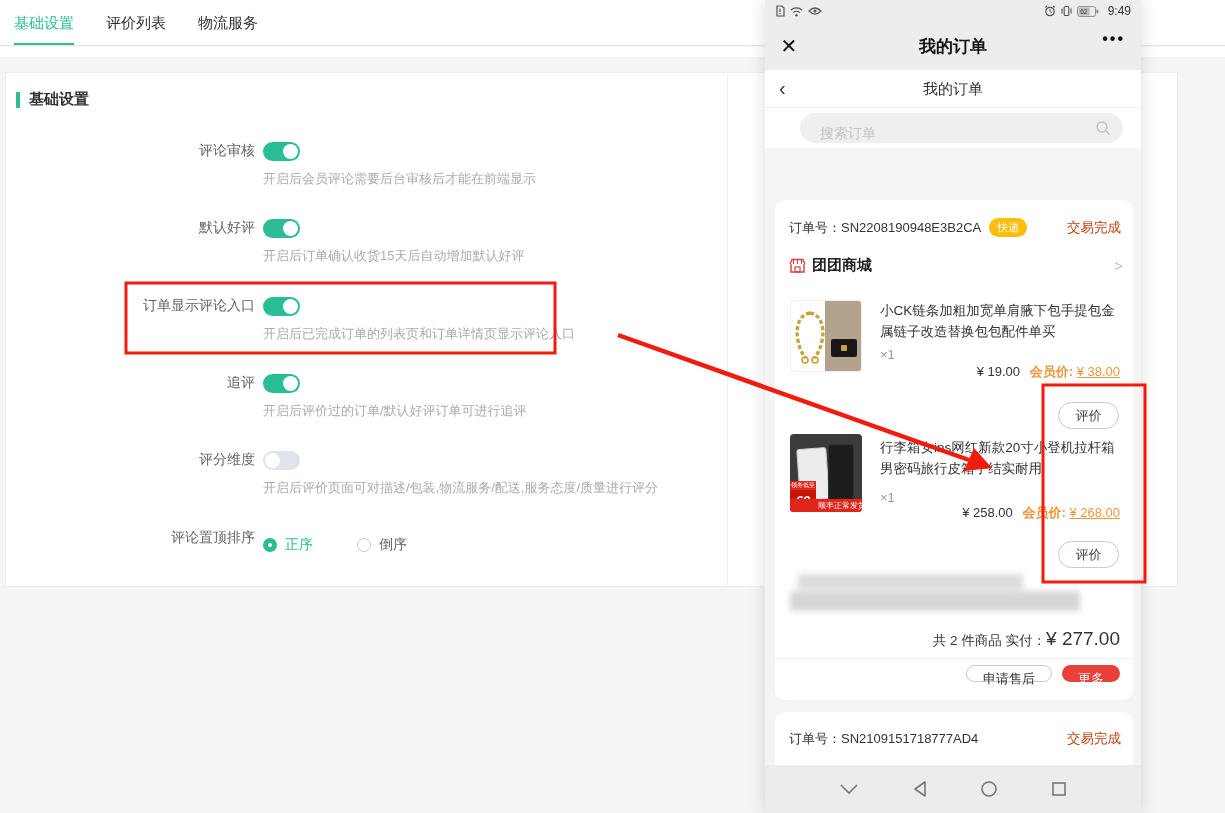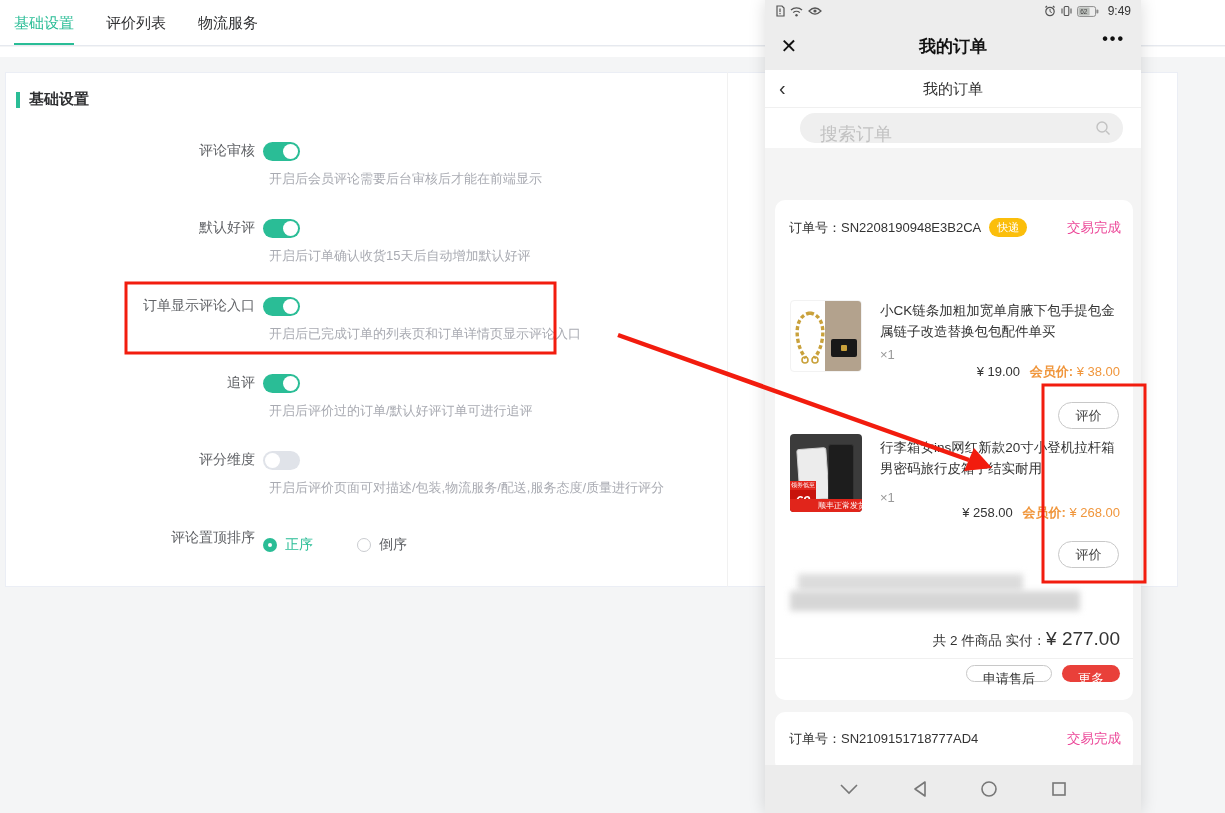--- a/index.html
+++ b/index.html
@@ -16,21 +16,21 @@
   #admin-tabbar-pad { position:absolute; top:47px; left:0; width:1225px; height:10px; background:#fff; z-index:1;}
   #admin-card { position:absolute; top:72px; left:5px; width:1173px; height:515px;
     background:#fff; border:1px solid #ebeef5; z-index:1; }
   #admin-card-divider { position:absolute; top:72px; left:727px; width:1px; height:515px; background:#f1f1f1; z-index:2;}
   #section-header { position:absolute; top:90px; left:16px; display:flex; align-items:center; z-index:2;}
   #section-bar { width:4px; height:16px; background:#2abd96; margin-right:9px; }
   #section-title { font-size:15px; font-weight:bold; color:#303133; }
 
   .form-label { position:absolute; left:15px; width:240px; text-align:right;
     font-size:14px; color:#606266; z-index:2; }
-  .form-desc { position:absolute; left:269px; font-size:13px; color:#a9abb2; z-index:2; }
+  .form-desc { position:absolute; left:263px; font-size:13px; color:#a9abb2; z-index:2; }
   .switch { position:absolute; left:263px; width:37px; height:19px; border-radius:10px;
     background:#2abd96; z-index:2; cursor:pointer; }
   .switch::after { content:''; position:absolute; top:2px; right:2px; width:15px; height:15px;
     border-radius:50%; background:#fff; }
   .switch.off { background:#e0e3e9; }
   .switch.off::after { right:auto; left:2px; }
 
   .radio-row { position:absolute; top:528px; left:263px; display:flex; align-items:center; z-index:2;margin-top:8px; }
   .radio { width:14px; height:14px; border-radius:50%; position:relative; cursor:pointer; }
   .radio.on { background:#2abd96; }
@@ -56,36 +56,36 @@
   #p-menu { position:absolute; right:16px; top:8px; font-size:16px; letter-spacing:2px;
     color:#111; cursor:pointer; font-weight:bold;}
   #p-sub { position:absolute; top:70px; left:0; right:0; height:38px; background:#fff;
     border-bottom:1px solid #f0f0f0; }
   #p-back { position:absolute; left:14px; top:7px; font-size:20px; color:#333; cursor:pointer; }
   #p-sub-title { position:absolute; left:0; right:0; top:10px; text-align:center;
     font-size:15px; color:#333; }
   #p-search-wrap { position:absolute; top:108px; left:0; right:0; height:40px; background:#fff; }
   #p-search { position:absolute; left:35px; top:5px; width:323px; height:30px; background:#efefef;
     border-radius:15px; display:flex; align-items:center; padding:0 12px 0 20px; cursor:text;}
-  #p-search-ph { flex:1; font-size:18px; color:#c2c2c2;margin-top:11px; }
+  #p-search-ph { flex:1; font-size:14px; color:#c2c2c2;margin-top:11px; }
   #p-tabs { position:absolute; top:148px; left:0; right:0; height:40px; background:#fff;
     display:flex; justify-content:space-evenly; padding:0 6px;}
   .p-tab { position:relative; font-size:14px; color:#333; line-height:36px; cursor:pointer; }
   .p-tab.active { font-weight:bold; color:#111; }
   .p-tab.active::after { content:''; position:absolute; left:50%; margin-left:-16px; bottom:1px;
     width:32px; height:3px; border-radius:2px; background:#e63c33; }
 
   .order-card { position:absolute; left:10px; width:358px; background:#fff; border-radius:10px; }
   #card1 { top:200px; height:500px; }
   #card2 { top:712px; height:60px; }
   .order-head { position:absolute; top:18px; left:14px; right:12px; display:flex; align-items:center; }
   .order-no { font-size:13px; color:#333; }
   .ship-badge { margin-left:8px; background:#fbbe0b; color:#fff; font-size:11px;
     padding:2px 8px; border-radius:10px; }
-  .order-status { margin-left:auto; font-size:13.5px; color:#ec4899; }
+  .order-status { margin-left:auto; font-size:13.5px; color:#c2410c; }
   .shop-row { position:absolute; top:56px; left:14px; right:10px; display:flex; align-items:center; }
   .shop-name { font-size:15px; font-weight:bold; color:#222; margin-left:6px; }
   .shop-arrow { margin-left:auto; color:#bbb; font-size:15px; }
 
   .prod-img { position:absolute; left:15px; width:72px; height:72px; border-radius:4px; overflow:hidden; }
   #img1 { top:100px; background:#fff; border:1px solid #f2f2f2; }
   #img1 .model { position:absolute; right:0; top:0; width:36px; height:72px; background:#b3a28d; }
   #img1 .bag { position:absolute; right:4px; top:38px; width:26px; height:18px; background:#181818; border-radius:2px; }
   #img1 .clasp { position:absolute; right:14px; top:44px; width:6px; height:6px; background:#c9a13b; border-radius:1px;}
   #img2 { top:234px; height:78px; background:#3b3b3b; }
@@ -98,21 +98,21 @@
   #img2 .tag69 { position:absolute; left:0; bottom:0; width:26px; height:22px; background:#c8130b;
     color:#fff; font-weight:bold; font-size:13px; font-style:italic; text-align:center; line-height:22px;}
   #img2 .tagmini { position:absolute; left:0; bottom:22px; width:26px; height:9px; background:#e1251b;
     color:#fff; font-size:6px; line-height:9px; text-align:center; white-space:nowrap; overflow:hidden;}
   .chain-svg { position:absolute; left:2px; top:8px; }
 
   .prod-title { position:absolute; left:105px; width:242px; font-size:13.5px; color:#333; line-height:21px; }
   .prod-qty { position:absolute; left:105px; font-size:13px; color:#999; }
   .price-line { position:absolute; right:13px; text-align:right; font-size:13px; color:#333; }
   .member { color:#f0963c; font-weight:bold; margin-left:6px; }
-  .member-val { color:#f0963c; }
+  .member-val { color:#f0963c;text-decoration:underline; }
   .rate-btn { position:absolute; right:14px; width:61px; height:27px; border:1px solid #c8c8c8;
     border-radius:14px; background:#fff; font-size:13px; color:#444; text-align:center;
     line-height:25px; cursor:pointer; }
   #blur-block { position:absolute; left:15px; top:374px; width:290px; height:38px; }
   #blur-block .b1 { position:absolute; left:8px; top:0; width:225px; height:17px; background:#dcdcdc; filter:blur(3px); }
   #blur-block .b2 { position:absolute; left:0; top:17px; width:290px; height:20px; background:#d6d6d6; filter:blur(3px); }
   #total-line { position:absolute; right:13px; top:428px; font-size:13.5px; color:#333; }
   #total-amount { font-size:19px; }
   #card-divider { position:absolute; left:0; right:0; top:458px; height:1px; background:#f0f0f0; }
   #order-actions { position:absolute; right:13px; top:465px; display:flex; gap:10px; }
@@ -234,20 +234,30 @@
     </div>
   </div>
 
 
   <div class="order-card" id="card1">
     <div class="order-head">
       <span class="order-no"><span>订单号：</span><span>SN2208190948E3B2CA</span></span>
       <span class="ship-badge">快递</span>
       <span class="order-status">交易完成</span>
     </div>
+    <div class="shop-row">
+      <svg width="17" height="16" viewBox="0 0 17 16">
+          <path d="M2 6 L2 14 L15 14 L15 6" fill="none" stroke="#e0403c" stroke-width="1.4"></path>
+          <path d="M1 6 L3 1.5 L14 1.5 L16 6" fill="none" stroke="#e0403c" stroke-width="1.4"></path>
+          <path d="M4.5 2 v4 M8.5 2 v4 M12.5 2 v4" stroke="#e0403c" stroke-width="1.1"></path>
+          <rect x="6" y="9" width="5" height="5" fill="none" stroke="#e0403c" stroke-width="1.2"></rect>
+        </svg>
+      <span class="shop-name">团团商城</span>
+      <span class="shop-arrow">&gt;</span>
+    </div>
 
     <div class="prod-img" id="img1">
       <svg class="chain-svg" width="34" height="56" viewBox="0 0 34 56">
         <path d="M17 4 C4 6 2 22 6 36 C8 43 11 47 13 49" fill="none" stroke="#c9a13b" stroke-width="3.4" stroke-dasharray="4 2.4"></path>
         <path d="M17 4 C30 6 32 22 28 36 C26 43 23 47 21 49" fill="none" stroke="#c9a13b" stroke-width="3.4" stroke-dasharray="4 2.4"></path>
         <circle cx="12" cy="51" r="3" fill="none" stroke="#c9a13b" stroke-width="1.6"></circle>
         <circle cx="22" cy="51" r="3" fill="none" stroke="#c9a13b" stroke-width="1.6"></circle>
       </svg>
       <div class="model"></div>
       <div class="bag"></div>

